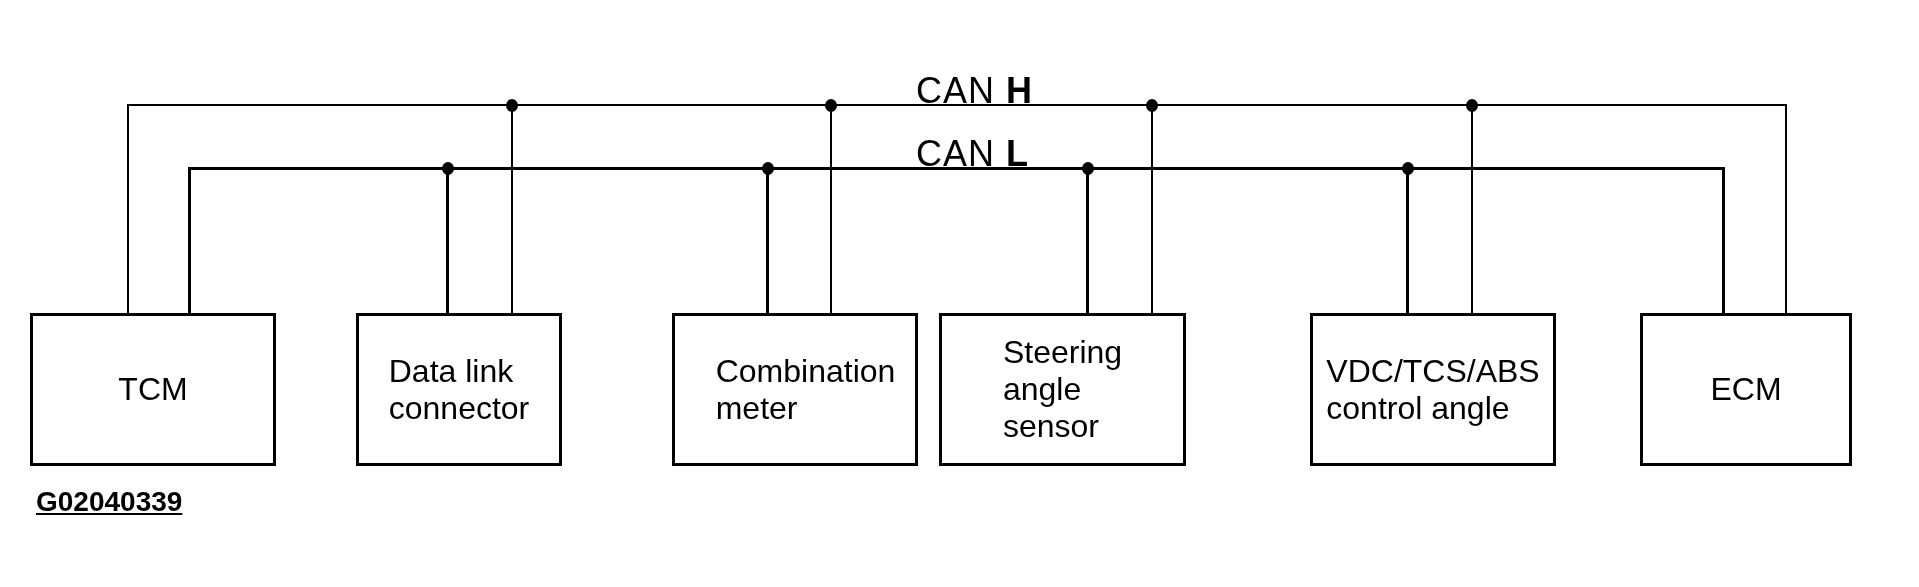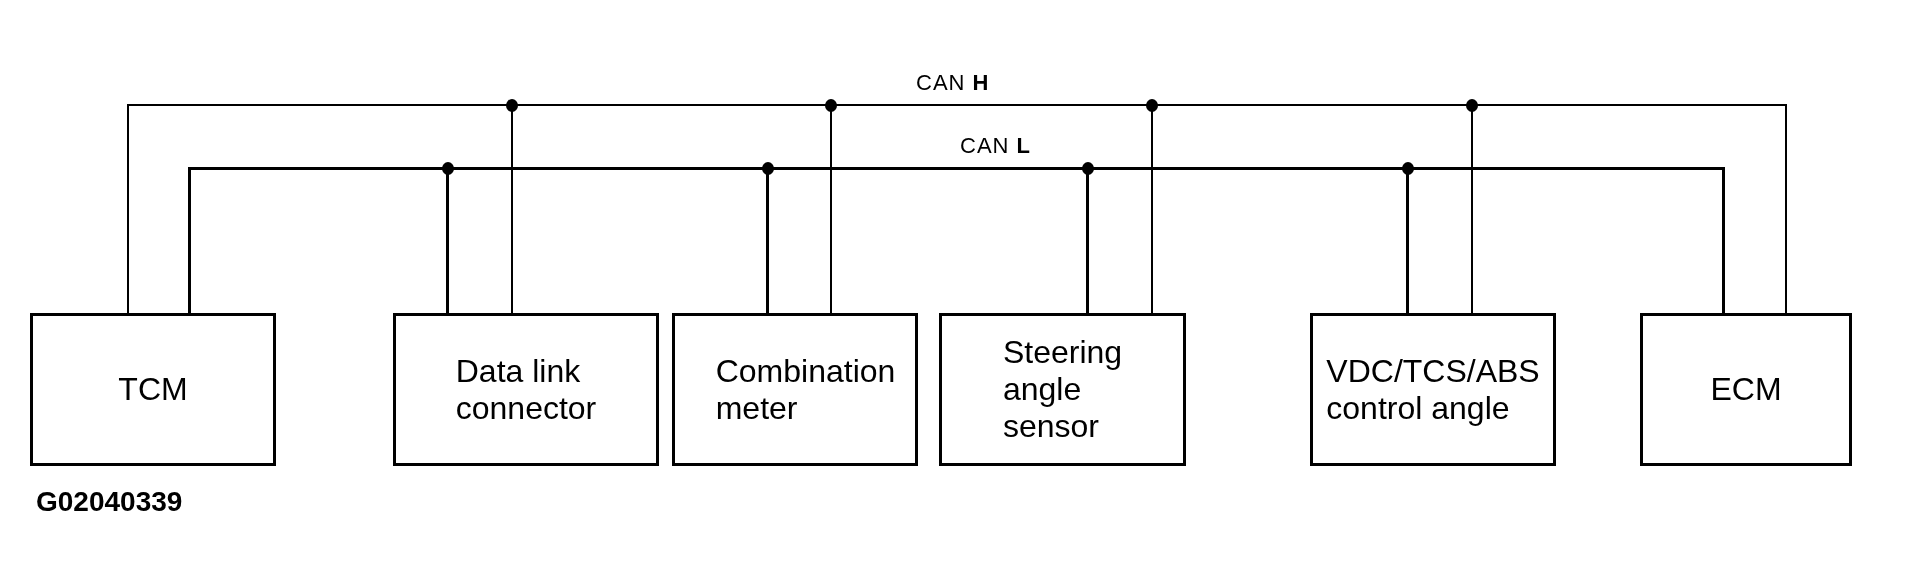--- a/index.html
+++ b/index.html
@@ -26,21 +26,21 @@
   }
   .dot {
     position: absolute;
     width: 12px;
     height: 13px;
     background: #000000;
     border-radius: 50%;
   }
   .bus-label {
     position: absolute;
-    font-size: 22px;
+    font-size: 36px;
     letter-spacing: 1px;
     white-space: nowrap;
   }
   .bus-label .bus-letter {
     font-weight: bold;
   }
   .node-box {
     position: absolute;
     top: 313px;
     height: 153px;
@@ -57,36 +57,37 @@
     text-align: left;
     white-space: pre-line;
   }
   .figure-code {
     position: absolute;
     left: 36px;
     top: 486px;
     font-size: 28px;
     font-weight: bold;
     white-space: nowrap;
+    text-decoration: underline;
   }
 </style>
 </head>
 <body>
 
 <div id="diagram">
 
   <div class="hline" style="left:127px; top:104px; width:1660px; height:2px;"></div>
 
   <div class="hline" style="left:188px; top:167px; width:1537px; height:3px;"></div>
 
   <div class="bus-label" style="left:916px; top:70px;">
     <span>CAN</span><span>&nbsp;</span><span class="bus-letter">H</span>
   </div>
 
-  <div class="bus-label" style="left:960px; top:133px;">
+  <div class="bus-label" style="left:916px; top:133px;">
     <span>CAN</span><span>&nbsp;</span><span class="bus-letter">L</span>
   </div>
 
   <div class="vline" style="left:127px; top:104px; width:2px; height:209px;"></div>
   <div class="vline" style="left:511px; top:104px; width:2px; height:209px;"></div>
   <div class="vline" style="left:830px; top:104px; width:2px; height:209px;"></div>
   <div class="vline" style="left:1151px; top:104px; width:2px; height:209px;"></div>
   <div class="vline" style="left:1471px; top:104px; width:2px; height:209px;"></div>
   <div class="vline" style="left:1785px; top:104px; width:2px; height:209px;"></div>
 
@@ -103,21 +104,21 @@
   <div class="dot" style="left:1466px; top:99px;"></div>
 
   <div class="dot" style="left:442px; top:162px;"></div>
   <div class="dot" style="left:762px; top:162px;"></div>
   <div class="dot" style="left:1082px; top:162px;"></div>
   <div class="dot" style="left:1402px; top:162px;"></div>
 
   <div class="node-box" style="left:30px; width:246px;">
     <span class="node-label">TCM</span>
   </div>
-  <div class="node-box" style="left:356px; width:266px;margin-left:37px;">
+  <div class="node-box" style="left:356px; width:206px;">
     <span class="node-label">Data link
 connector</span>
   </div>
   <div class="node-box" style="left:672px; width:246px;padding-left:21px;">
     <span class="node-label">Combination
 meter</span>
   </div>
   <div class="node-box" style="left:939px; width:247px;">
     <span class="node-label">Steering
 angle

